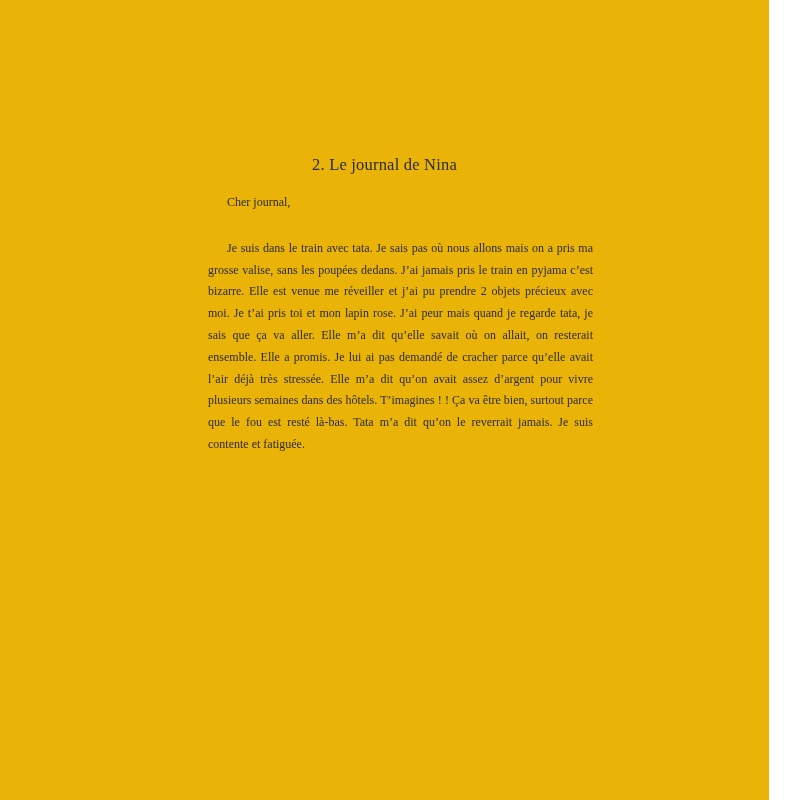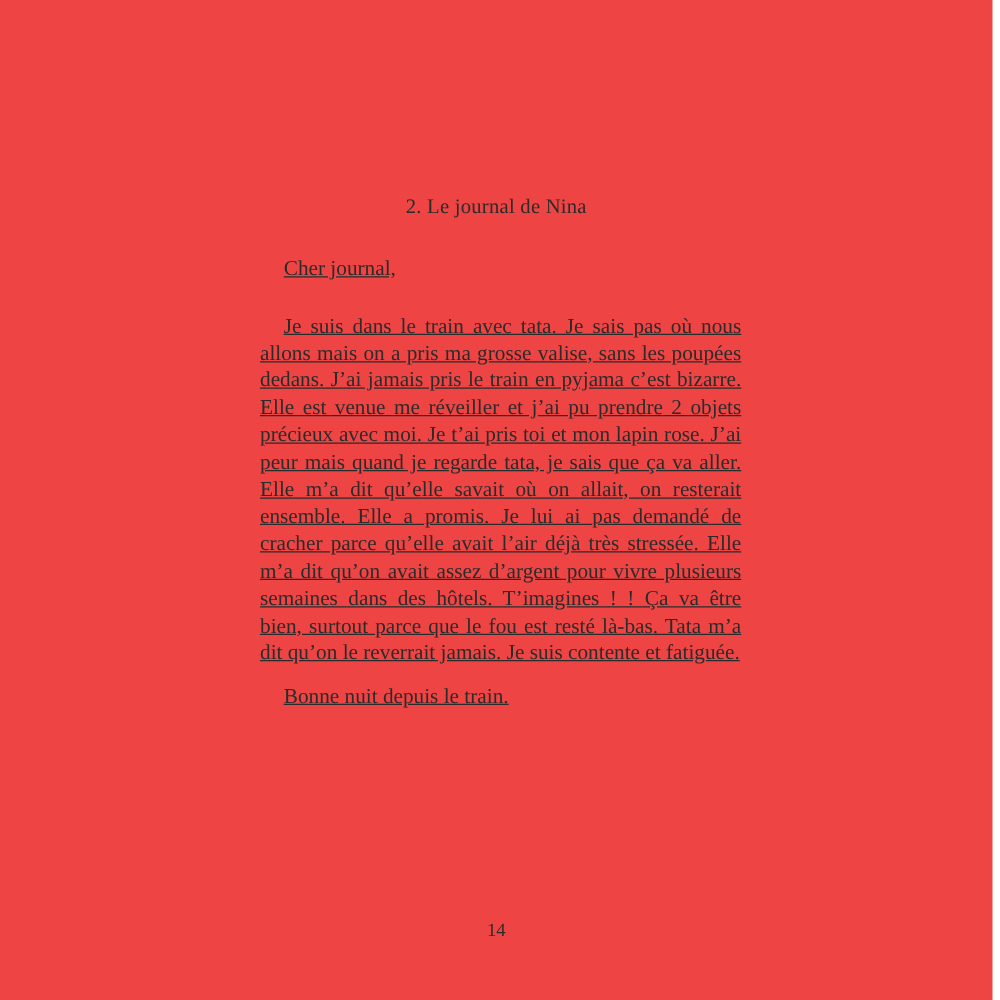--- a/index.html
+++ b/index.html
@@ -11,42 +11,40 @@
     width: 800px;
     height: 800px;
     font-family: "Liberation Serif", "DejaVu Serif", serif;
     color: #2b2b2b;
     overflow: hidden;
   }
   .book-page {
     position: relative;
     width: 769px;
     height: 800px;
-    background: #ef4444;
-    padding-left: 25px;
+    background: #eab308;
   }
   .chapter-title {
     position: absolute;
     top: 155px;
     left: 0;
     width: 100%;
     text-align: center;
     font-size: 16.5px;
     font-weight: normal;
     margin: 0;
     letter-spacing: 0.2px;
   }
   .letter {
     position: absolute;
-    top: 204px;
+    top: 192px;
     left: 208px;
     width: 385px;
-    font-size: 17px;
+    font-size: 12px;
     line-height: 21.8px;
-    text-decoration: underline;
   }
   .salutation {
     margin: 0;
     text-indent: 19px;
   }
   .body-paragraph {
     margin: 24px 0 0 0;
     text-indent: 19px;
     text-align: justify;
     text-justify: inter-word;
@@ -69,18 +67,16 @@
 
 <div class="book-page">
 
   <h2 class="chapter-title">2. Le journal de Nina</h2>
 
   <div class="letter">
     <p class="salutation">Cher journal,</p>
 
     <p class="body-paragraph">Je suis dans le train avec tata. Je sais pas où nous allons mais on a pris ma grosse valise, sans les poupées dedans. J’ai jamais pris le train en pyjama c’est bizarre. Elle est venue me réveiller et j’ai pu prendre 2 objets précieux avec moi. Je t’ai pris toi et mon lapin rose. J’ai peur mais quand je regarde tata, je sais que ça va aller. Elle m’a dit qu’elle savait où on allait, on resterait ensemble. Elle a promis. Je lui ai pas demandé de cracher parce qu’elle avait l’air déjà très stressée. Elle m’a dit qu’on avait assez d’argent pour vivre plusieurs semaines dans des hôtels. T’imagines&nbsp;!&nbsp;! Ça va être bien, surtout parce que le fou est resté là-bas. Tata m’a dit qu’on le reverrait jamais. Je suis contente et fatiguée.</p>
 
-    <p class="closing">Bonne nuit depuis le train.</p>
   </div>
 
-  <div class="page-number">14</div>
 
 </div>
 
 </body></html>

